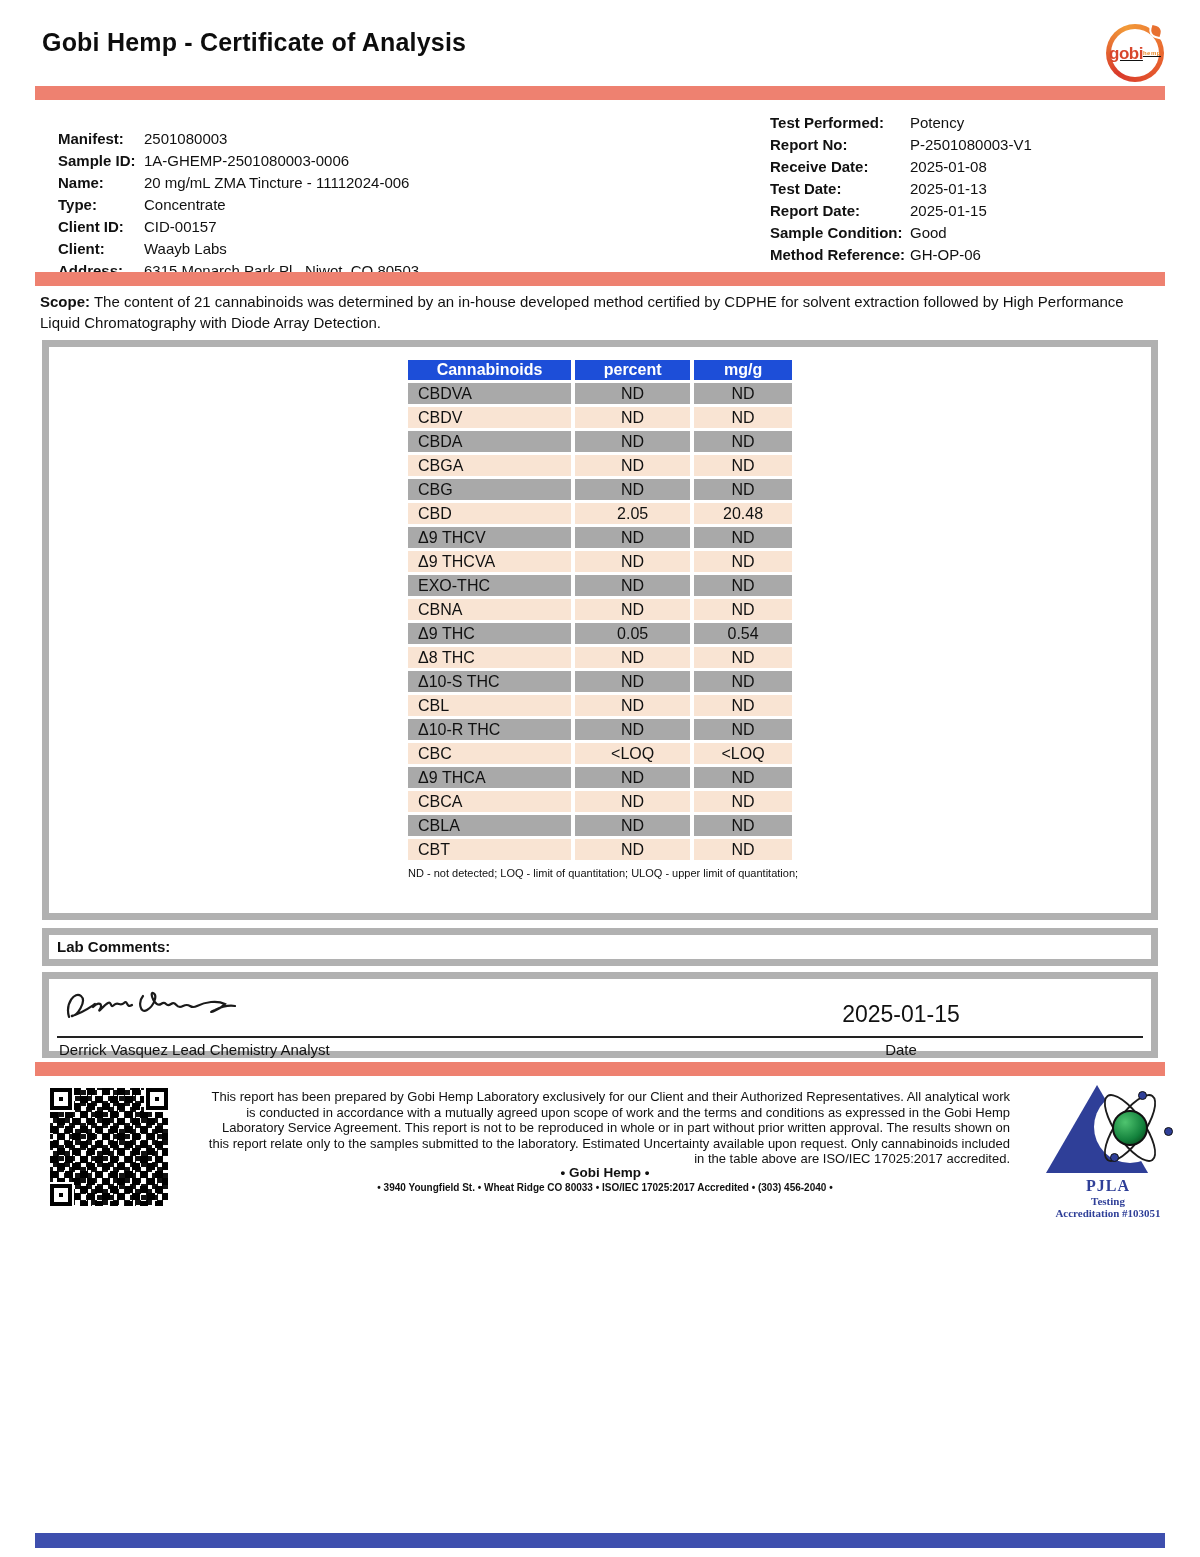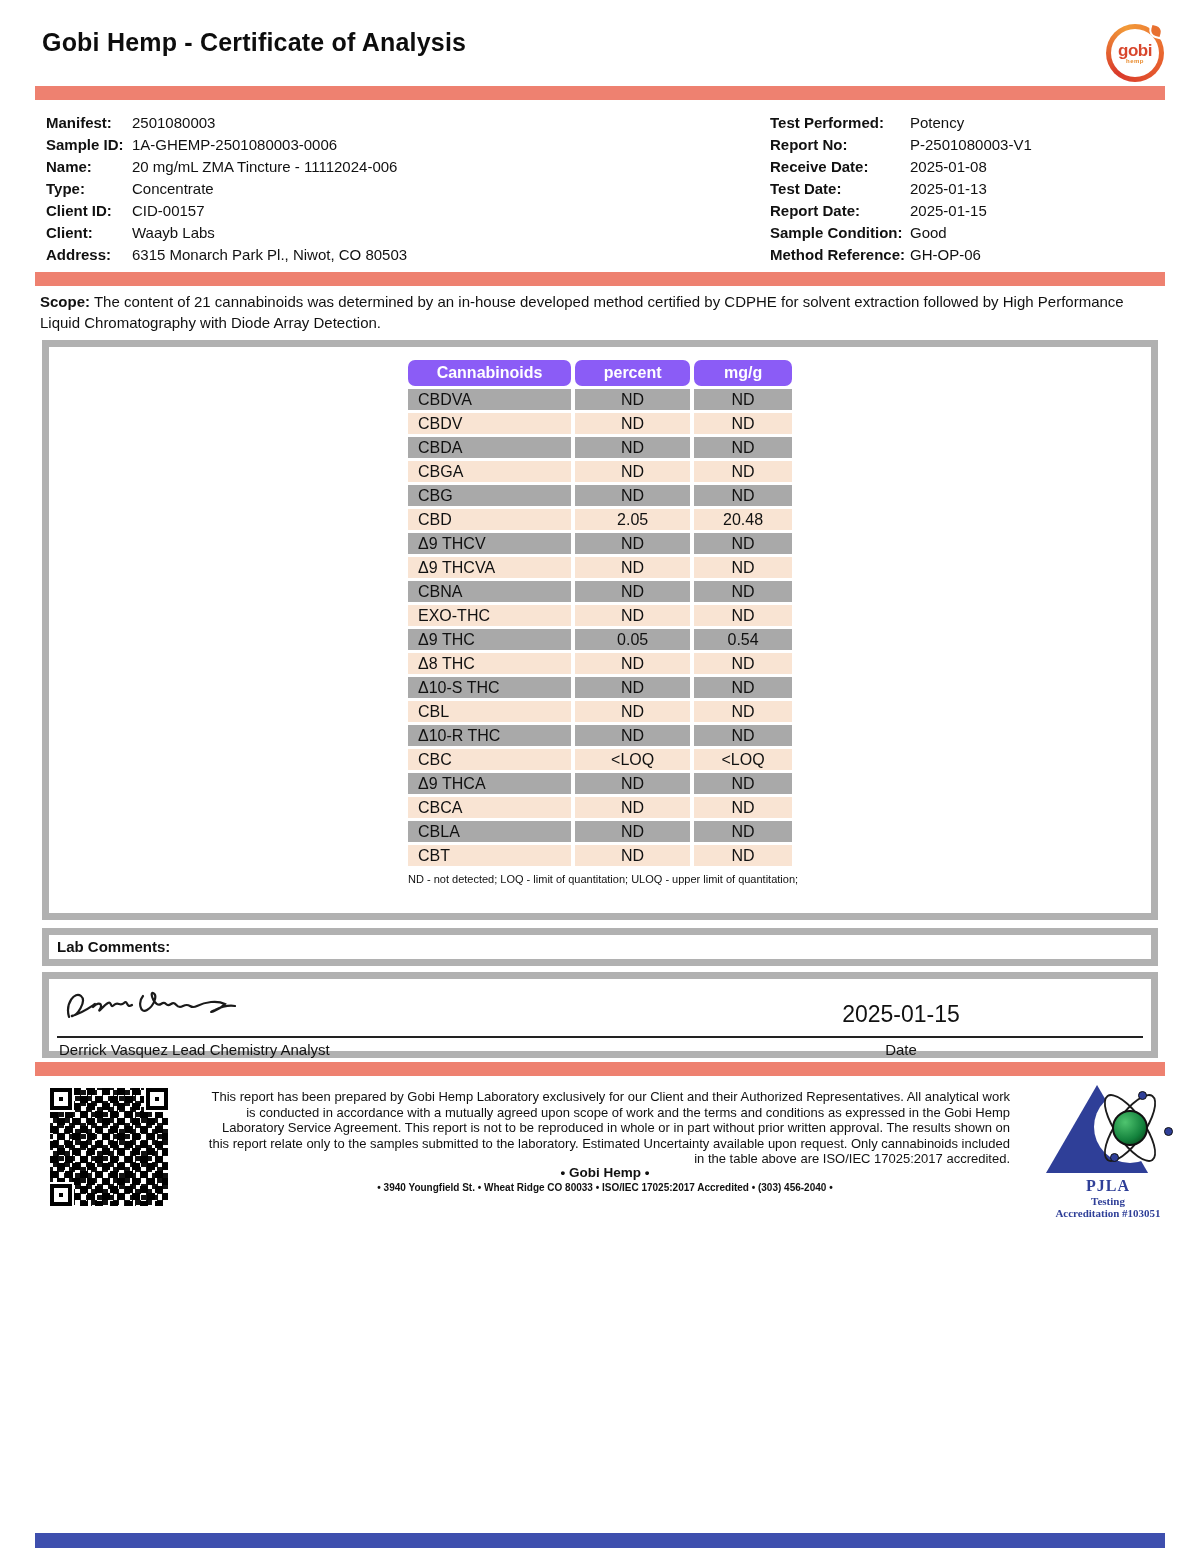--- a/index.html
+++ b/index.html
@@ -8,50 +8,50 @@
 
   
   .title { position:absolute; left:42px; top:28px; font-size:25px; font-weight:bold; color:#0d0d0d; letter-spacing:.2px; }
   .gobi-logo { position:absolute; left:1106px; top:24px; width:58px; height:58px; }
   .gobi-ring { position:absolute; inset:0; border-radius:50%;
                background:conic-gradient(from 220deg, #d93a2b, #f29a38, #e8632f, #d93a2b); }
   .gobi-ring::after { content:""; position:absolute; inset:5px; background:#fff; border-radius:50%; }
   .gobi-leaf { position:absolute; right:3px; top:2px; width:10px; height:10px;
                background:#e8702f; border-radius:0 60% 0 60%; transform:rotate(15deg);
                box-shadow:0 0 0 2px #fff; }
-  .gobi-text { position:absolute; inset:0; display:flex; flex-direction:column; align-items:center; justify-content:center; z-index:2; }
+  .gobi-text { position:absolute; inset:0; display:flex; flex-direction:row; align-items:center; justify-content:center; z-index:2;text-decoration:underline; }
   .gobi-text b { font-size:17px; font-weight:bold; color:#d8462c; letter-spacing:-.5px; line-height:15px; }
   .gobi-text small { font-size:6px; color:#e98a2b; font-weight:bold; letter-spacing:.5px; }
 
   .bar { position:absolute; left:35px; width:1130px; height:14px; background:#ee8170; }
   .bar1 { top:86px; } .bar2 { top:272px; } .bar3 { top:1062px; }
   .bottom-bar { position:absolute; left:35px; width:1130px; height:15px; top:1533px; background:#3e4fae; }
 
   
   .info-col { position:absolute; top:112px; font-size:15px; line-height:22px; }
-  .info-left { left:46px; }
+  .info-left { left:58px;margin-top:16px; }
   .info-right { left:770px; }
   .info-row { display:flex; white-space:nowrap; }
   .info-left .info-label { width:86px; font-weight:bold; }
   .info-right .info-label { width:140px; font-weight:bold; }
 
   
   .scope { position:absolute; left:40px; top:291px; width:1124px; font-size:15px; line-height:21px; }
   .scope b { font-weight:bold; }
 
   
   .gray-box { position:absolute; left:42px; width:1116px; border:7px solid #b1b1b1; background:#fff; }
   .table-box { top:340px; height:580px; }
   .comments-box { top:928px; height:38px; padding:3px 8px; font-size:15px; font-weight:bold; }
   .sig-box { top:972px; height:86px; }
 
   
   .table-wrap { width:392px; margin:10px auto 0 auto; }
   table.results { border-collapse:separate; border-spacing:4px 3px; width:392px; }
-  table.results th { background:#8b5cf6; color:#fff; font-size:16px; font-weight:bold; height:26px; padding:0;border-radius:7px; }
+  table.results th { background:#1d4ed8; color:#fff; font-size:16px; font-weight:bold; height:20px; padding:0; }
   table.results td { font-size:16px; height:21px; padding:0; }
   table.results td:first-child { width:160px; text-align:left; padding-left:10px; }
   table.results td:nth-child(2) { width:113px; text-align:center; }
   table.results td:nth-child(3) { width:96px; text-align:center; }
   table.results tbody tr:nth-child(odd) td { background:#a9a9a9; }
   table.results tbody tr:nth-child(even) td { background:#f9e4d3; }
   .footnote { font-size:11px; margin-top:4px; margin-left:4px; white-space:nowrap; color:#111; }
 
   
   .sig-svg { position:absolute; left:10px; top:4px; }
@@ -223,26 +223,26 @@
             <td>Δ9 THCV</td>
             <td>ND</td>
             <td>ND</td>
           </tr>
         <tr>
             <td>Δ9 THCVA</td>
             <td>ND</td>
             <td>ND</td>
           </tr>
         <tr>
+            <td>EXO-THC</td>
+            <td>ND</td>
+            <td>ND</td>
+          </tr>
+        <tr>
             <td>CBNA</td>
-            <td>ND</td>
-            <td>ND</td>
-          </tr>
-        <tr>
-            <td>EXO-THC</td>
             <td>ND</td>
             <td>ND</td>
           </tr>
         <tr>
             <td>Δ9 THC</td>
             <td>0.05</td>
             <td>0.54</td>
           </tr>
         <tr>
             <td>Δ8 THC</td>

